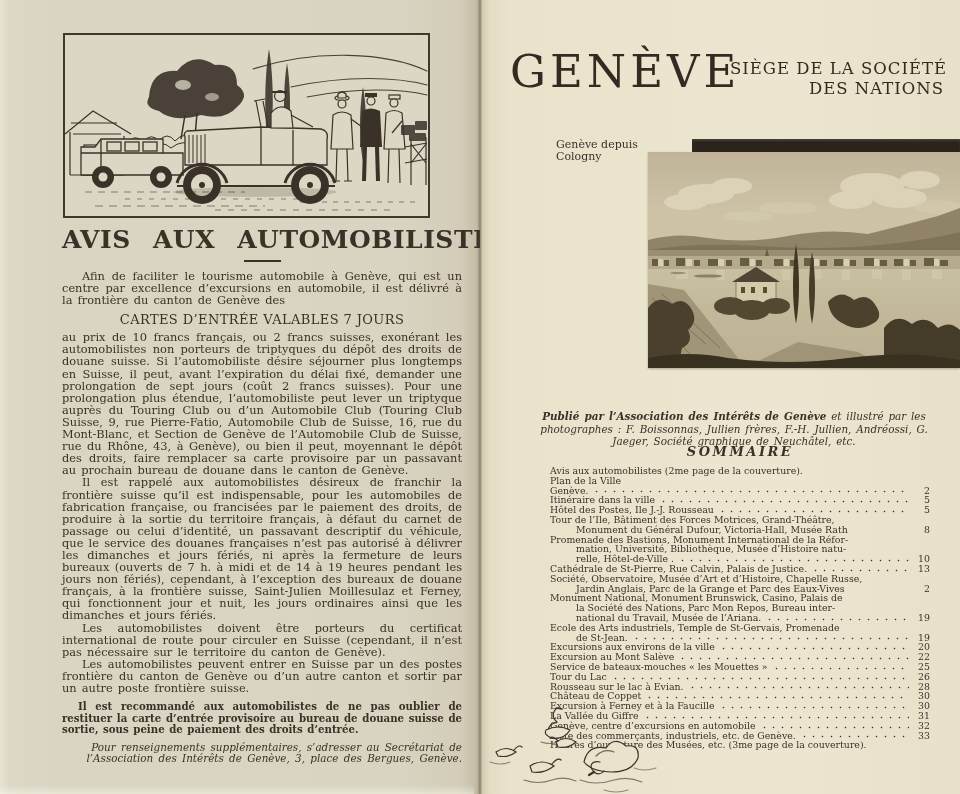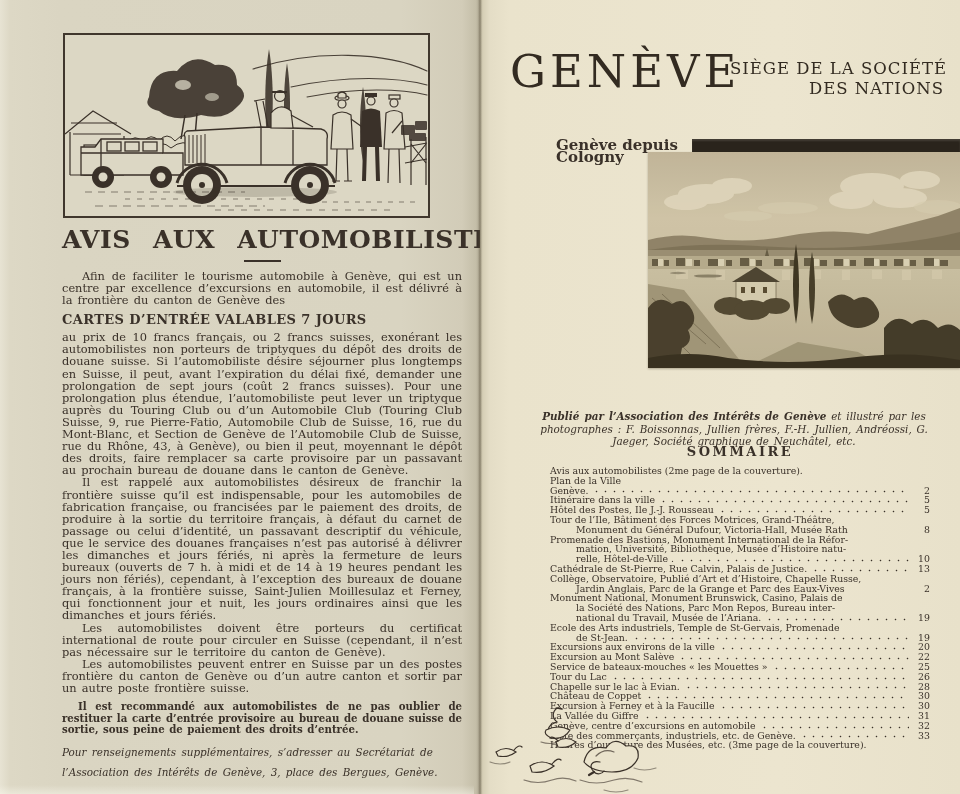--- a/index.html
+++ b/index.html
@@ -24,41 +24,41 @@
 
   
   .illus{position:absolute;left:63px;top:33px;width:367px;height:185px;border:2px solid #40372d;background:#dcd7c4;}
   .illus svg{display:block;width:100%;height:100%;}
   .left-col{position:absolute;left:62px;top:226px;width:400px;}
   .avis-title{margin:0;font-size:25px;line-height:28px;font-weight:700;text-align:center;
     letter-spacing:.5px;word-spacing:13px;white-space:nowrap;}
   .title-rule{width:37px;height:2px;background:var(--ink,#3a3129);margin:6px auto 8px auto;}
   p.body{margin:0;font-size:11.4px;line-height:12.1px;text-align:justify;text-indent:20px;word-spacing:1.5px;}
   p.body.noindent{text-indent:0;}
-  .subhead{margin:6px 0 4px 0;font-size:13px;line-height:15px;font-weight:700;text-align:left;letter-spacing:.4px;}
+  .subhead{margin:6px 0 4px 0;font-size:13px;line-height:15px;font-weight:400;text-align:center;letter-spacing:.4px;}
   p.note{margin:7px 0 0 0;font-size:10.2px;line-height:11.5px;font-weight:700;text-align:justify;text-indent:16px;word-spacing:1px;}
-  p.contact{margin:6px 0 0 0;font-size:10.4px;line-height:20px;font-style:italic;text-align:left;word-spacing:2px;}
+  p.contact{margin:6px 0 0 0;font-size:10.4px;line-height:11px;font-style:italic;text-align:right;word-spacing:2px;}
 
   
   .gen-title{position:absolute;left:30px;top:48px;margin:0;font-size:45px;line-height:48px;font-weight:400;
     letter-spacing:4px;color:#332b21;white-space:nowrap;}
   .subtitle{position:absolute;left:250px;top:59px;width:214px;text-align:right;
     font-size:16.5px;line-height:20px;letter-spacing:1px;color:#332b21;white-space:nowrap;}
-  .photo-cap{position:absolute;left:76px;top:139px;font-size:15px;line-height:12px;font-weight:700;}
+  .photo-cap{position:absolute;left:76px;top:139px;font-size:11px;line-height:12px;font-weight:400;}
   .photo-strip{position:absolute;left:212px;top:139px;width:268px;height:14px;background:#2a241c;
     box-shadow:inset 0 2px 2px rgba(255,255,240,.12);}
   .photo{position:absolute;left:168px;top:152px;width:312px;height:216px;box-shadow:0 1px 2px rgba(60,50,30,.35);}
   .photo svg{display:block;width:100%;height:100%;}
 
   
   .publisher{position:absolute;left:45px;top:406px;width:410px;margin:4px;font-size:10.4px;line-height:12.7px;
     font-style:italic;text-align:center;word-spacing:1.5px;}
   .publisher b{font-weight:700;}
   .sommaire{position:absolute;left:70px;top:444px;width:380px;}
-  .sommaire h2{margin:0 0 7px 0;font-size:13px;line-height:15px;font-weight:700;text-align:center;letter-spacing:2.5px;}
+  .sommaire h2{margin:0 0 7px 0;font-size:13px;line-height:15px;font-weight:700;text-align:center;letter-spacing:2.5px;font-style:italic;}
   .toc{font-size:9.4px;line-height:9.8px;}
   .toc-line{display:flex;align-items:baseline;white-space:nowrap;}
   .toc-line .txt{flex:0 0 auto;}
   .toc-line.cont{padding-left:26px;}
   .leader{flex:1 1 auto;align-self:flex-end;height:7px;margin:0 3px 0 4px;
     background-image:radial-gradient(circle,#3a3129 0.8px,rgba(0,0,0,0) 1.05px);
     background-size:9px 7px;background-repeat:repeat-x;background-position:0 58%;}
   .leader.blank{background:none;}
   .num{flex:0 0 18px;text-align:right;}
 
@@ -399,21 +399,21 @@
           </div>
           <div class="toc-entry">
             <div class="toc-line">
               <span class="txt">Cathédrale de St-Pierre, Rue Calvin, Palais de Justice.</span>
               <span class="leader"></span>
               <span class="num">13</span>
             </div>
           </div>
           <div class="toc-entry">
             <div class="toc-line">
-              <span class="txt">Collège, Observatoire, Publié d’Art et d’Histoire, Chapelle Russe,</span>
+              <span class="txt">Société, Observatoire, Musée d’Art et d’Histoire, Chapelle Russe,</span>
             </div>
             <div class="toc-line cont">
               <span class="txt">Jardin Anglais, Parc de la Grange et Parc des Eaux-Vives</span>
               <span class="leader blank"></span>
               <span class="num">2</span>
             </div>
           </div>
           <div class="toc-entry">
             <div class="toc-line">
               <span class="txt">Monument National, Monument Brunswick, Casino, Palais de</span>
@@ -460,21 +460,21 @@
           </div>
           <div class="toc-entry">
             <div class="toc-line">
               <span class="txt">Tour du Lac</span>
               <span class="leader"></span>
               <span class="num">26</span>
             </div>
           </div>
           <div class="toc-entry">
             <div class="toc-line">
-              <span class="txt">Chapelle sur le lac à Evian.</span>
+              <span class="txt">Rousseau sur le lac à Evian.</span>
               <span class="leader"></span>
               <span class="num">28</span>
             </div>
           </div>
           <div class="toc-entry">
             <div class="toc-line">
               <span class="txt">Château de Coppet</span>
               <span class="leader"></span>
               <span class="num">30</span>
             </div>

